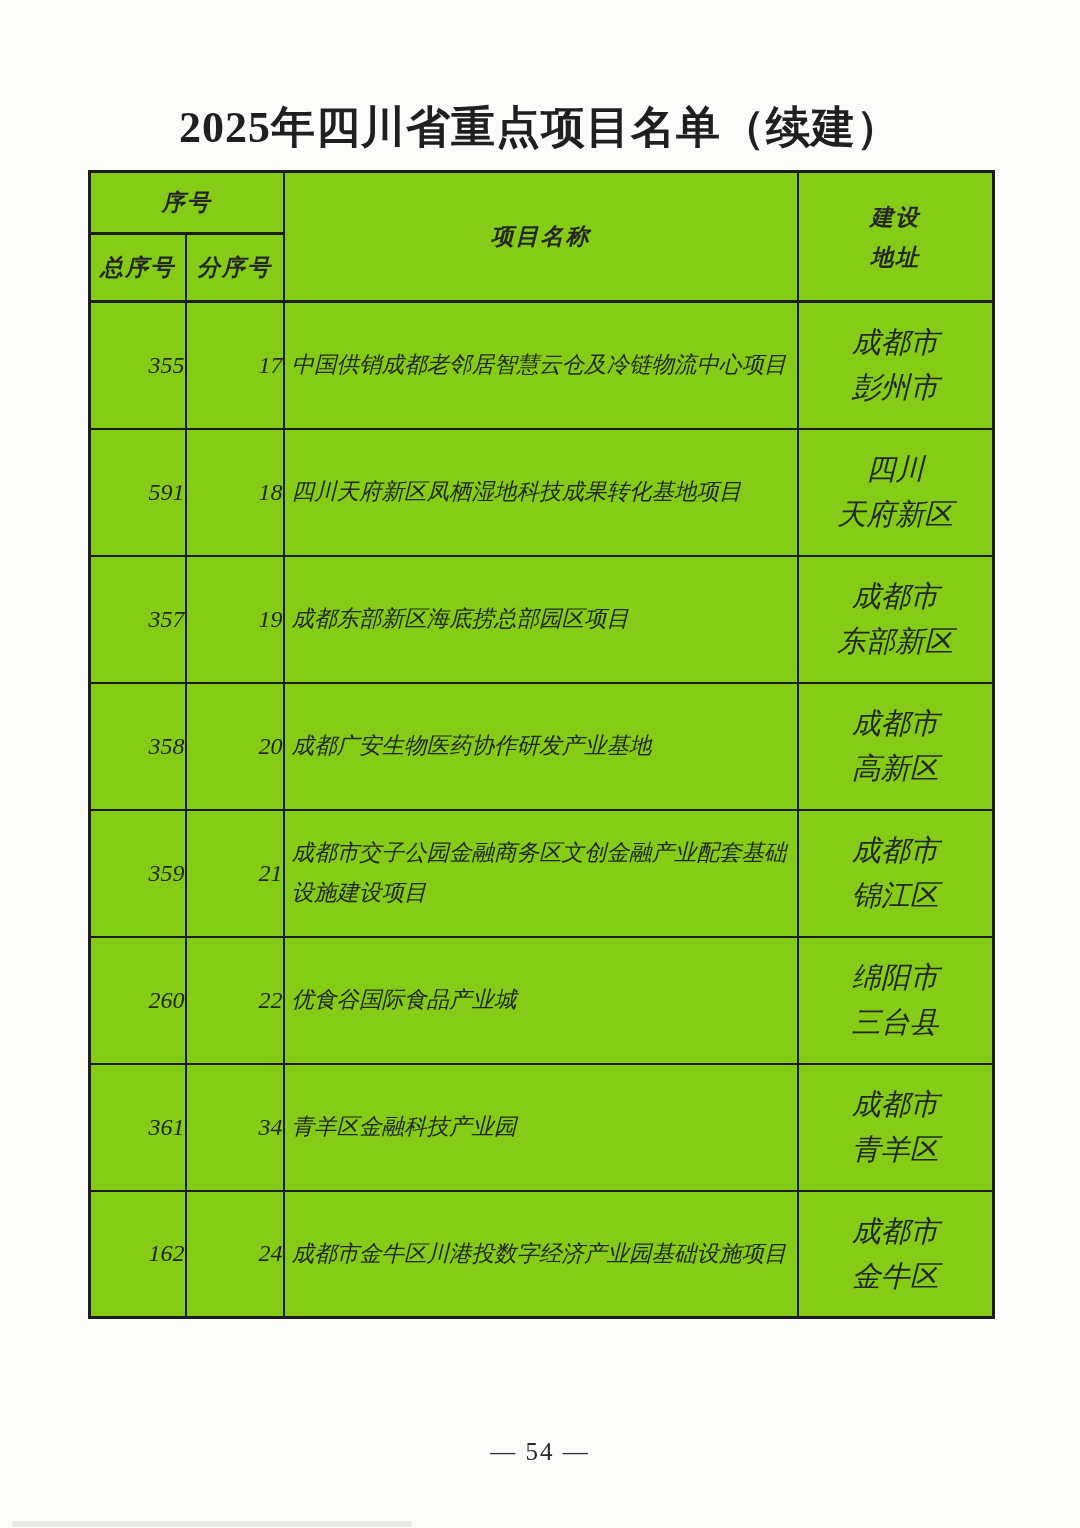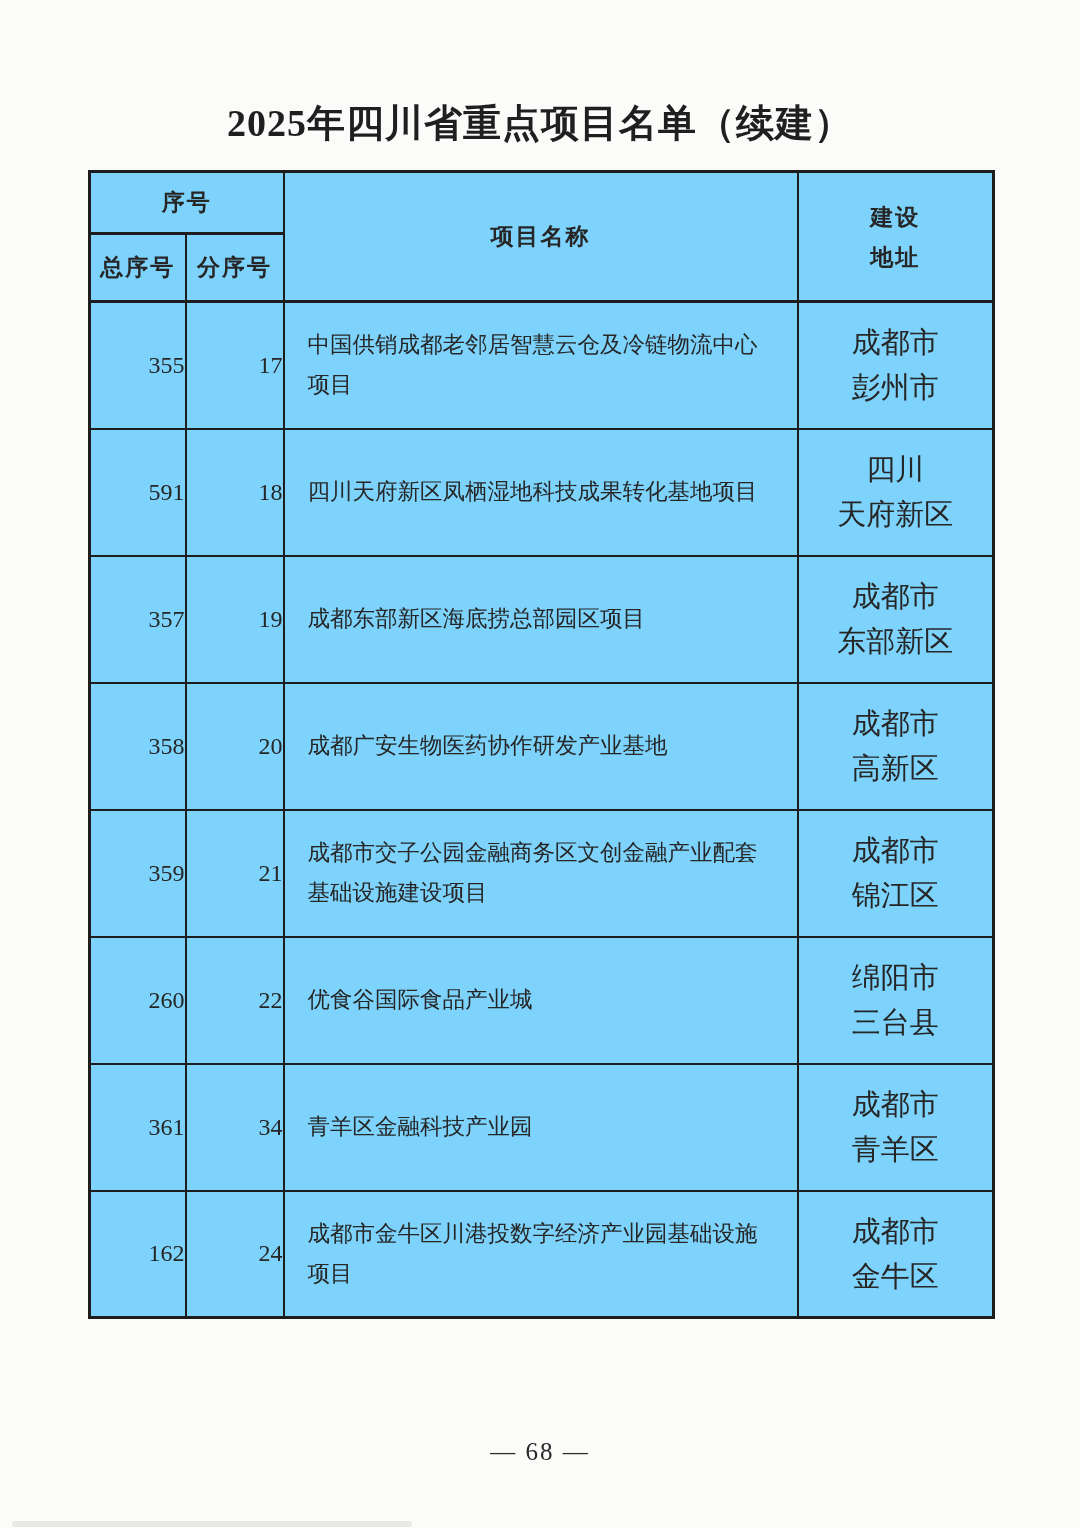--- a/index.html
+++ b/index.html
@@ -14,33 +14,34 @@
     color: #262626;
     font-family: "Liberation Serif", "DejaVu Serif", serif;
     overflow: hidden;
   }
   .doc-title {
     position: absolute;
     top: 98px;
     left: 0;
     width: 1080px;
     text-align: center;
-    font-size: 38px;
+    font-size: 44px;
     font-weight: bold;
     letter-spacing: 1px;
     color: #1f1f1f;
   }
   table.key-projects {
     position: absolute;
     left: 88px;
     top: 170px;
     width: 904px;
     border-collapse: collapse;
     table-layout: fixed;
-    background: #7dd3fc;
+    background: #84cc16;
+    font-style: italic;
   }
   table.key-projects col.c-total { width: 96px; }
   table.key-projects col.c-sub   { width: 98px; }
   table.key-projects col.c-name  { width: 514px; }
   table.key-projects col.c-loc   { width: 196px; }
 
   table.key-projects th,
   table.key-projects td {
     border: 2px solid #1d1d1d;
     padding: 0;
@@ -68,21 +69,21 @@
   }
   table.key-projects tbody tr { height: 127px; }
   table.key-projects td.num {
     text-align: right;
     font-size: 24px;
   }
   table.key-projects td.name {
     text-align: left;
     font-size: 22.5px;
     line-height: 40px;
-    padding: 4px 23px;
+    padding: 4px 7px;
     letter-spacing: 0;
   }
   table.key-projects td.loc {
     text-align: center;
     font-size: 29px;
     line-height: 45px;
   }
   .page-number {
     position: absolute;
     top: 1438px;
@@ -200,21 +201,21 @@
     <tr>
       <td class="num">162</td>
       <td class="num">24</td>
       <td class="name">成都市金牛区川港投数字经济产业园基础设施项目</td>
       <td class="loc">成都市
 金牛区</td>
     </tr>
   </tbody>
 </table>
 
-<div class="page-number">— 68 —</div>
+<div class="page-number">— 54 —</div>
 
 <div class="watermark">
   <span class="wm-logo">
     <svg width="44" height="38" viewBox="0 0 44 38">
       <path d="M8 6 C 4 12, 3 22, 6 30 C 8 34, 12 33, 12 28 C 12 22, 10 16, 12 12" fill="none" stroke="#ffffff" stroke-width="5" stroke-linecap="round"></path>
       <circle cx="22" cy="11" r="6.5" fill="none" stroke="#ffffff" stroke-width="4.5"></circle>
       <circle cx="36" cy="11" r="6.5" fill="none" stroke="#ffffff" stroke-width="4.5"></circle>
     </svg>
   </span>
   <span class="wm-text">大数跨境</span>

